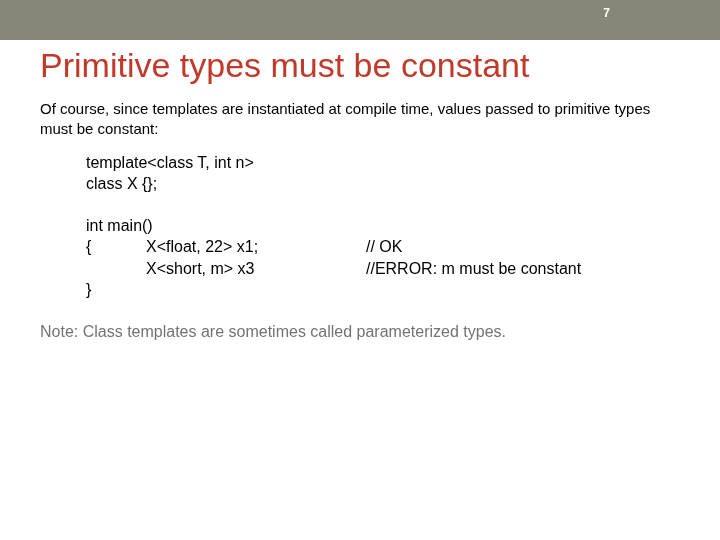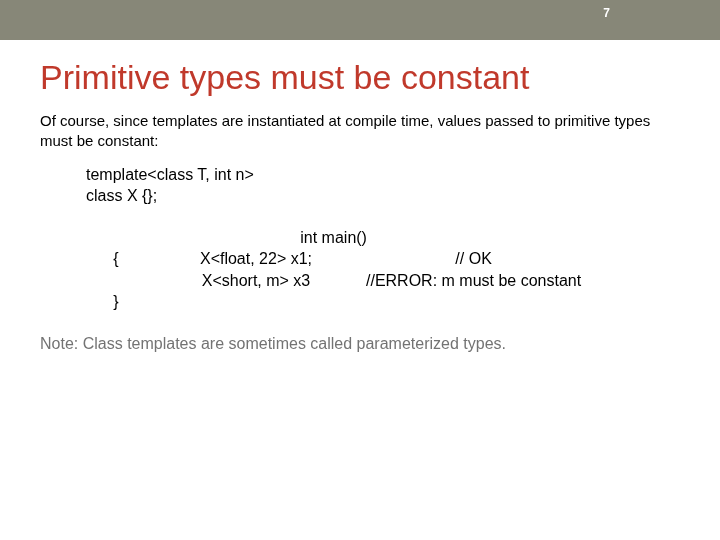--- a/index.html
+++ b/index.html
@@ -28,37 +28,36 @@
     top: 6px;
     right: 110px;
     color: #ffffff;
     font-size: 12px;
     font-weight: bold;
   }
   .title {
     color: #c0392b;
     font-size: 34px;
     font-weight: 400;
-    margin: 18px 0 14px 40px;
+    margin: 6px 0 14px 40px;
   }
   .intro {
     font-size: 15px;
     line-height: 1.35;
     margin: 0 50px 12px 40px;
     color: #000;
   }
   .code-block {
     margin-left: 86px;
     font-size: 16px;
     line-height: 1.35;
     color: #000;
   }
   .code-block table {
     border-collapse: collapse;
-    text-align: center;
   }
   .code-block td {
     padding: 0;
     vertical-align: top;
   }
   .col-a { width: 60px; }
   .col-b { width: 220px; }
   .col-c { }
   .spacer { height: 20px; }
   .note {

